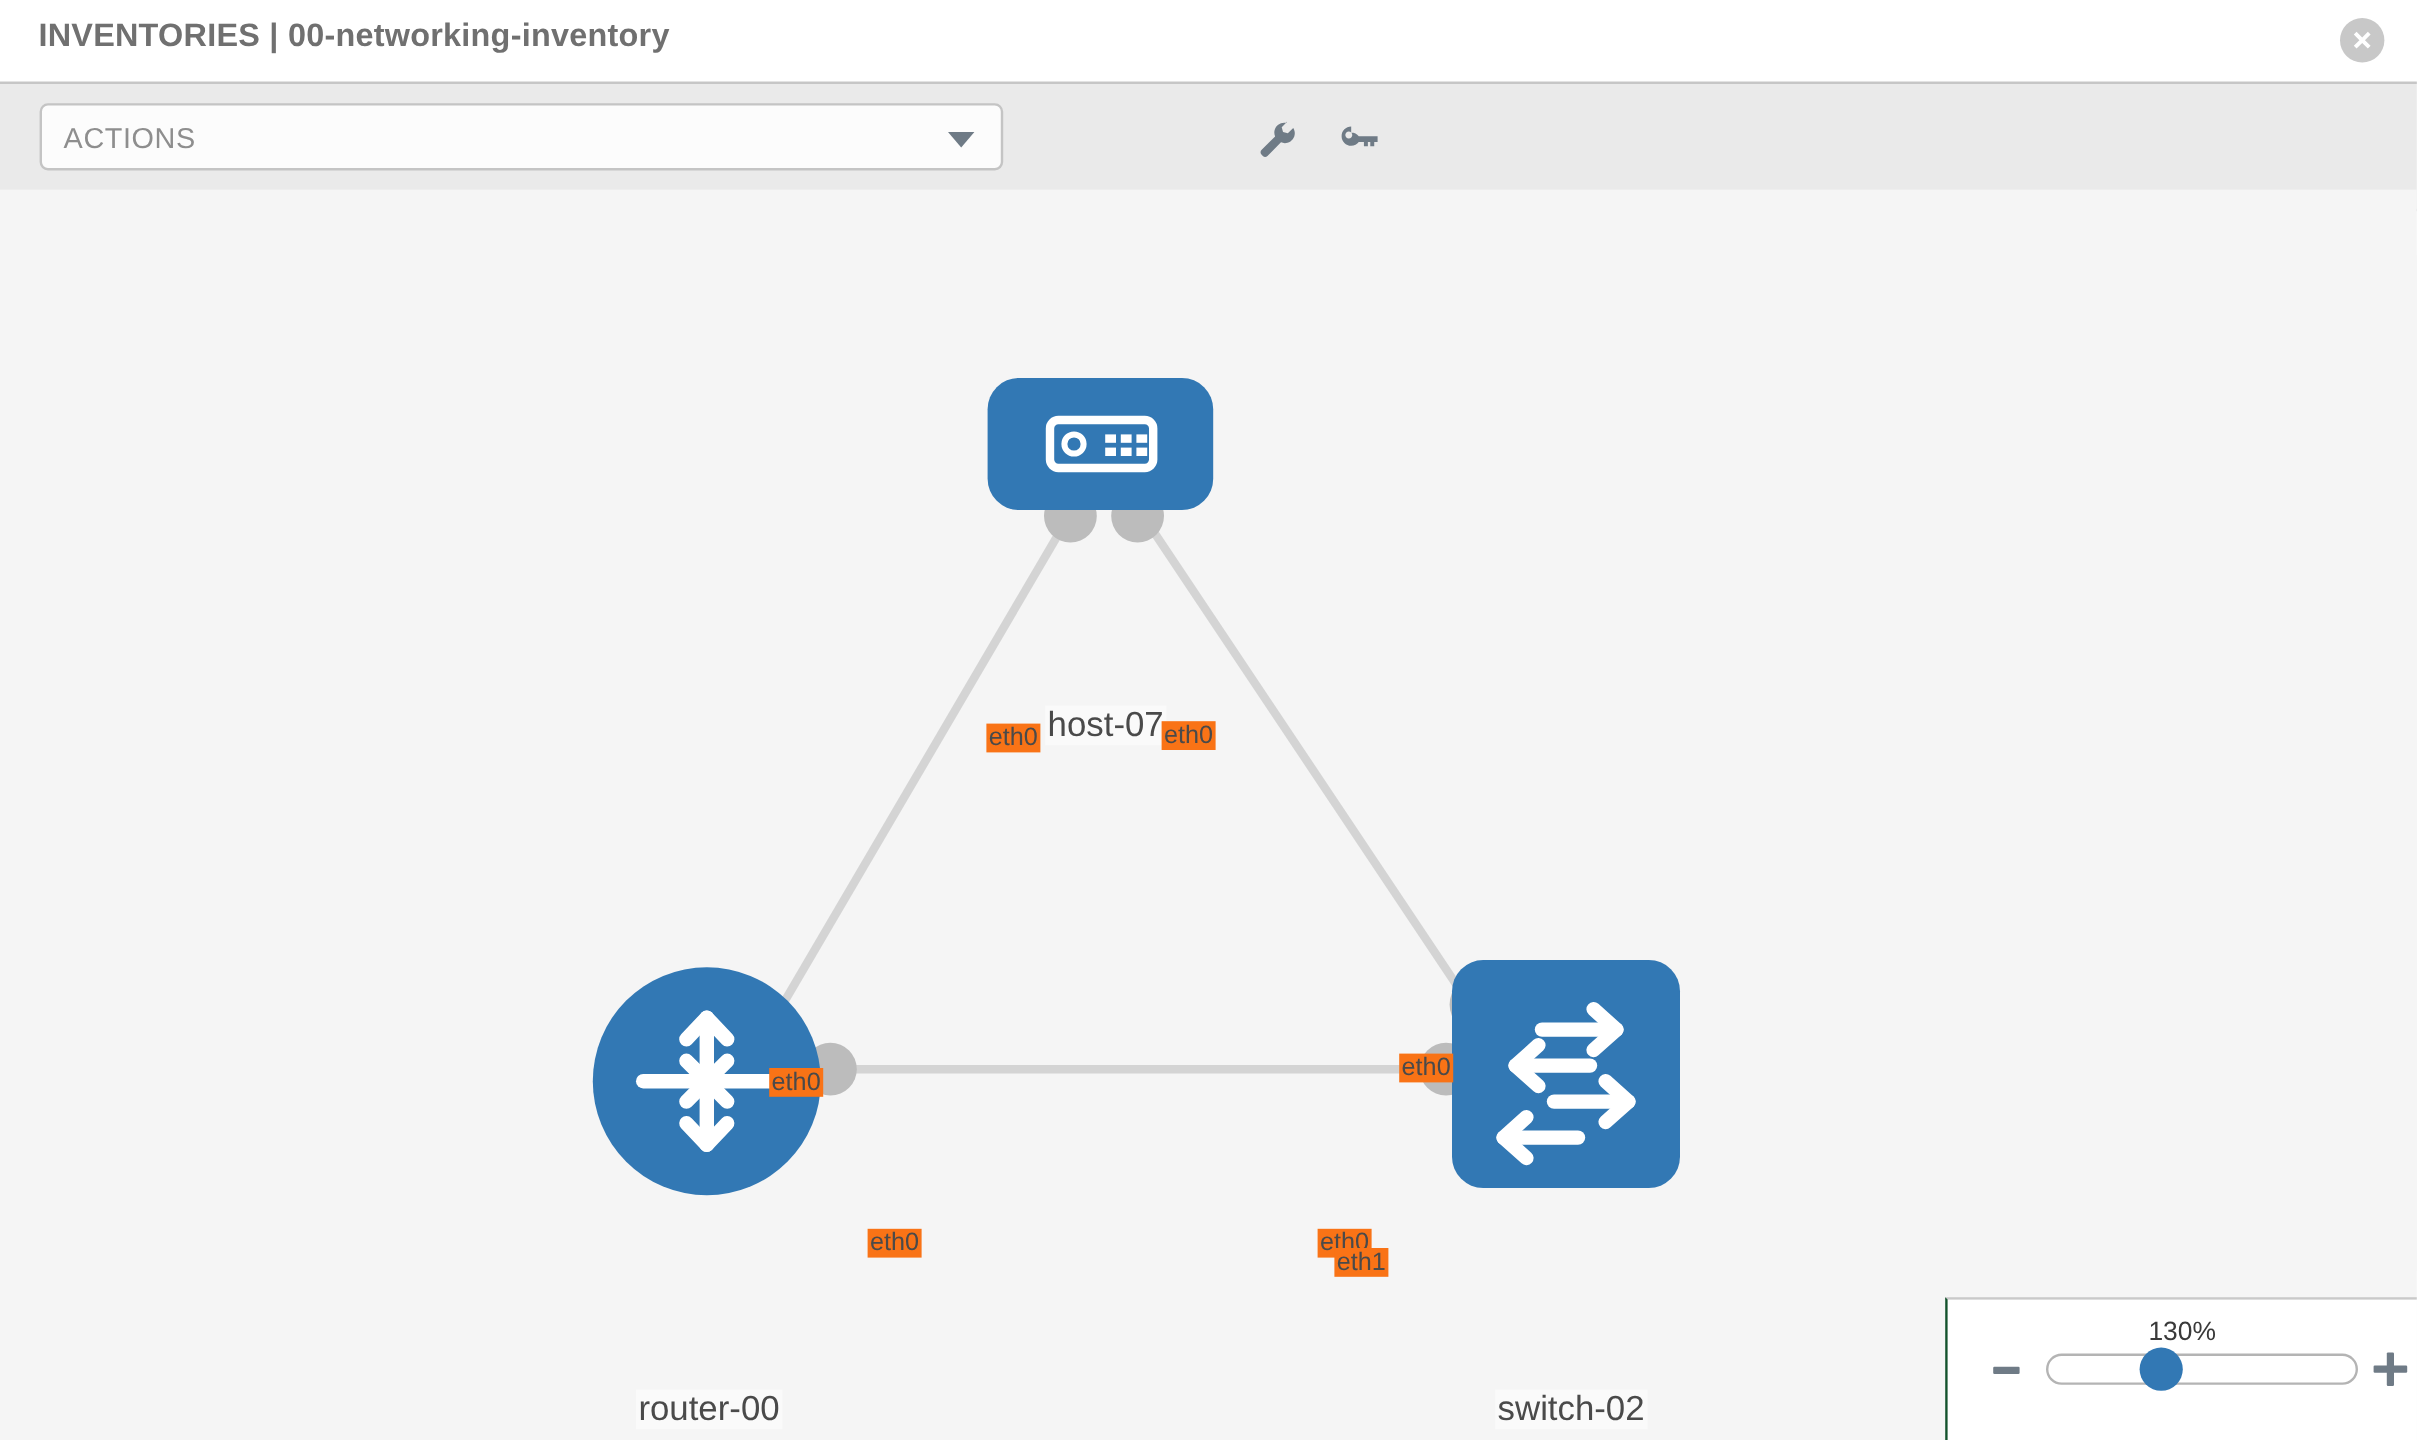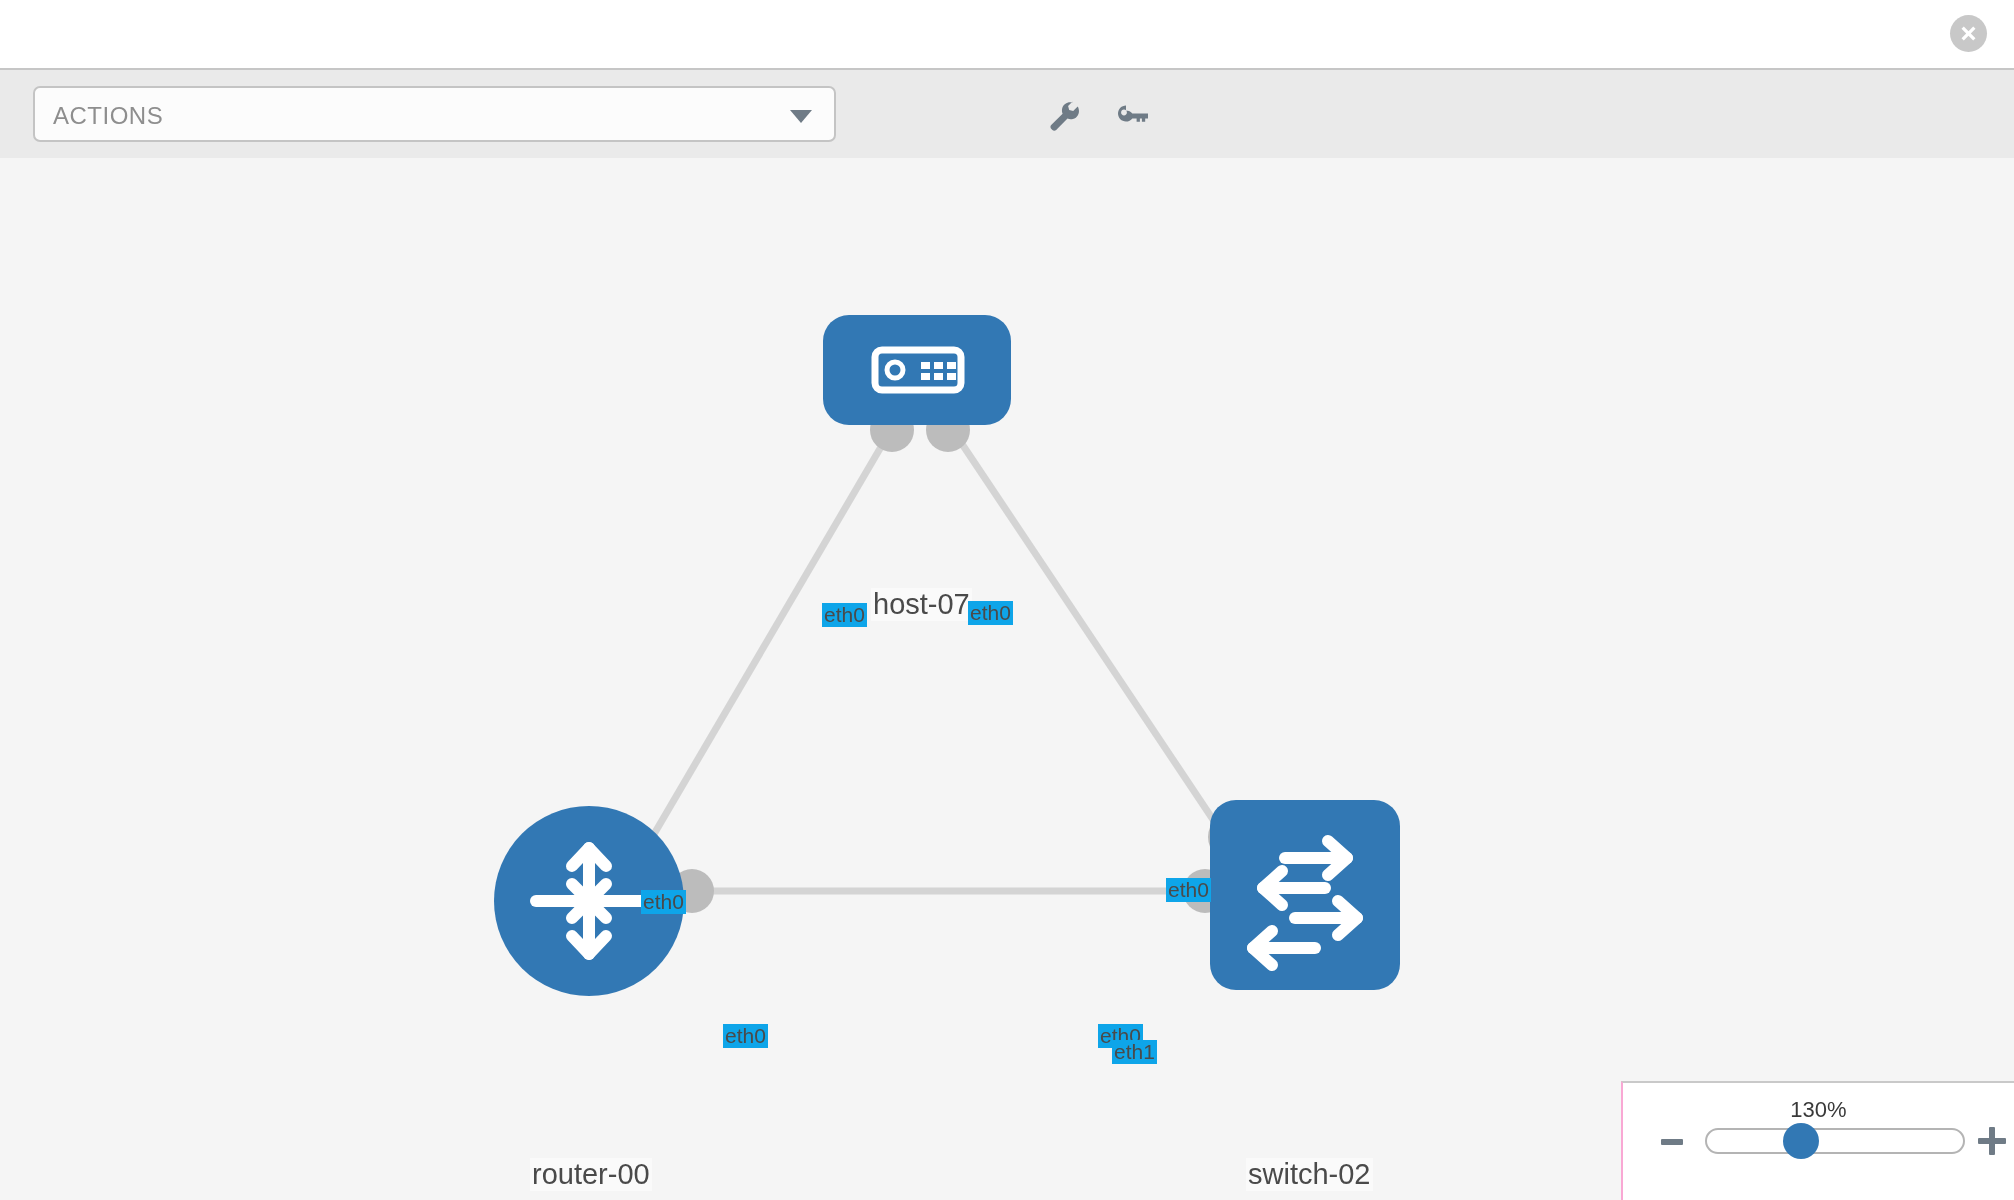--- a/index.html
+++ b/index.html
@@ -136,33 +136,33 @@
     padding: 0 2px;
   }
   #label-host   { left: 871px;  top: 430px; }
   #label-router { left: 530px;  top: 1000px; }
   #label-switch { left: 1246px; top: 1000px; }
 
   .edge-label {
     position: absolute;
     font-size: 21px;
     color: #4a4a4a;
-    background: #0ea5e9;
+    background: #f97316;
     white-space: nowrap;
     padding: 0 2px;
   }
 
   
   #zoom-panel {
     position: absolute;
     left: 1621px; top: 1081px;
     width: 393px; height: 119px;
     background: #ffffff;
     border-top: 2px solid #c9c9c9;
-    border-left: 2px solid #f9a8d4;
+    border-left: 2px solid #14532d;
   }
   #zoom-level {
     position: absolute;
     top: 14px;
     width: 100%;
     text-align: center;
     font-size: 22px;
     color: #3a3a3a;
   }
   #zoom-out-button {
@@ -203,20 +203,21 @@
     background: #6f7b86;
     border-radius: 1px;
   }
   #zoom-in-button::before { left: 0; top: 11px; width: 28px; height: 6px; }
   #zoom-in-button::after  { left: 11px; top: 0; width: 6px; height: 28px; }
 </style>
 </head>
 <body>
 
 <div id="header">
+  <div id="page-title">INVENTORIES | 00-networking-inventory</div>
   <div id="close-button">
     <svg width="37" height="37" viewBox="0 0 37 37">
       <path d="M11.5 13.8 L13.8 11.5 L18.5 16.2 L23.2 11.5 L25.5 13.8 L20.8 18.5 L25.5 23.2 L23.2 25.5 L18.5 20.8 L13.8 25.5 L11.5 23.2 L16.2 18.5 Z" fill="#ffffff"></path>
     </svg>
   </div>
 </div>
 
 <div id="toolbar">
 
   <div id="actions-select">

